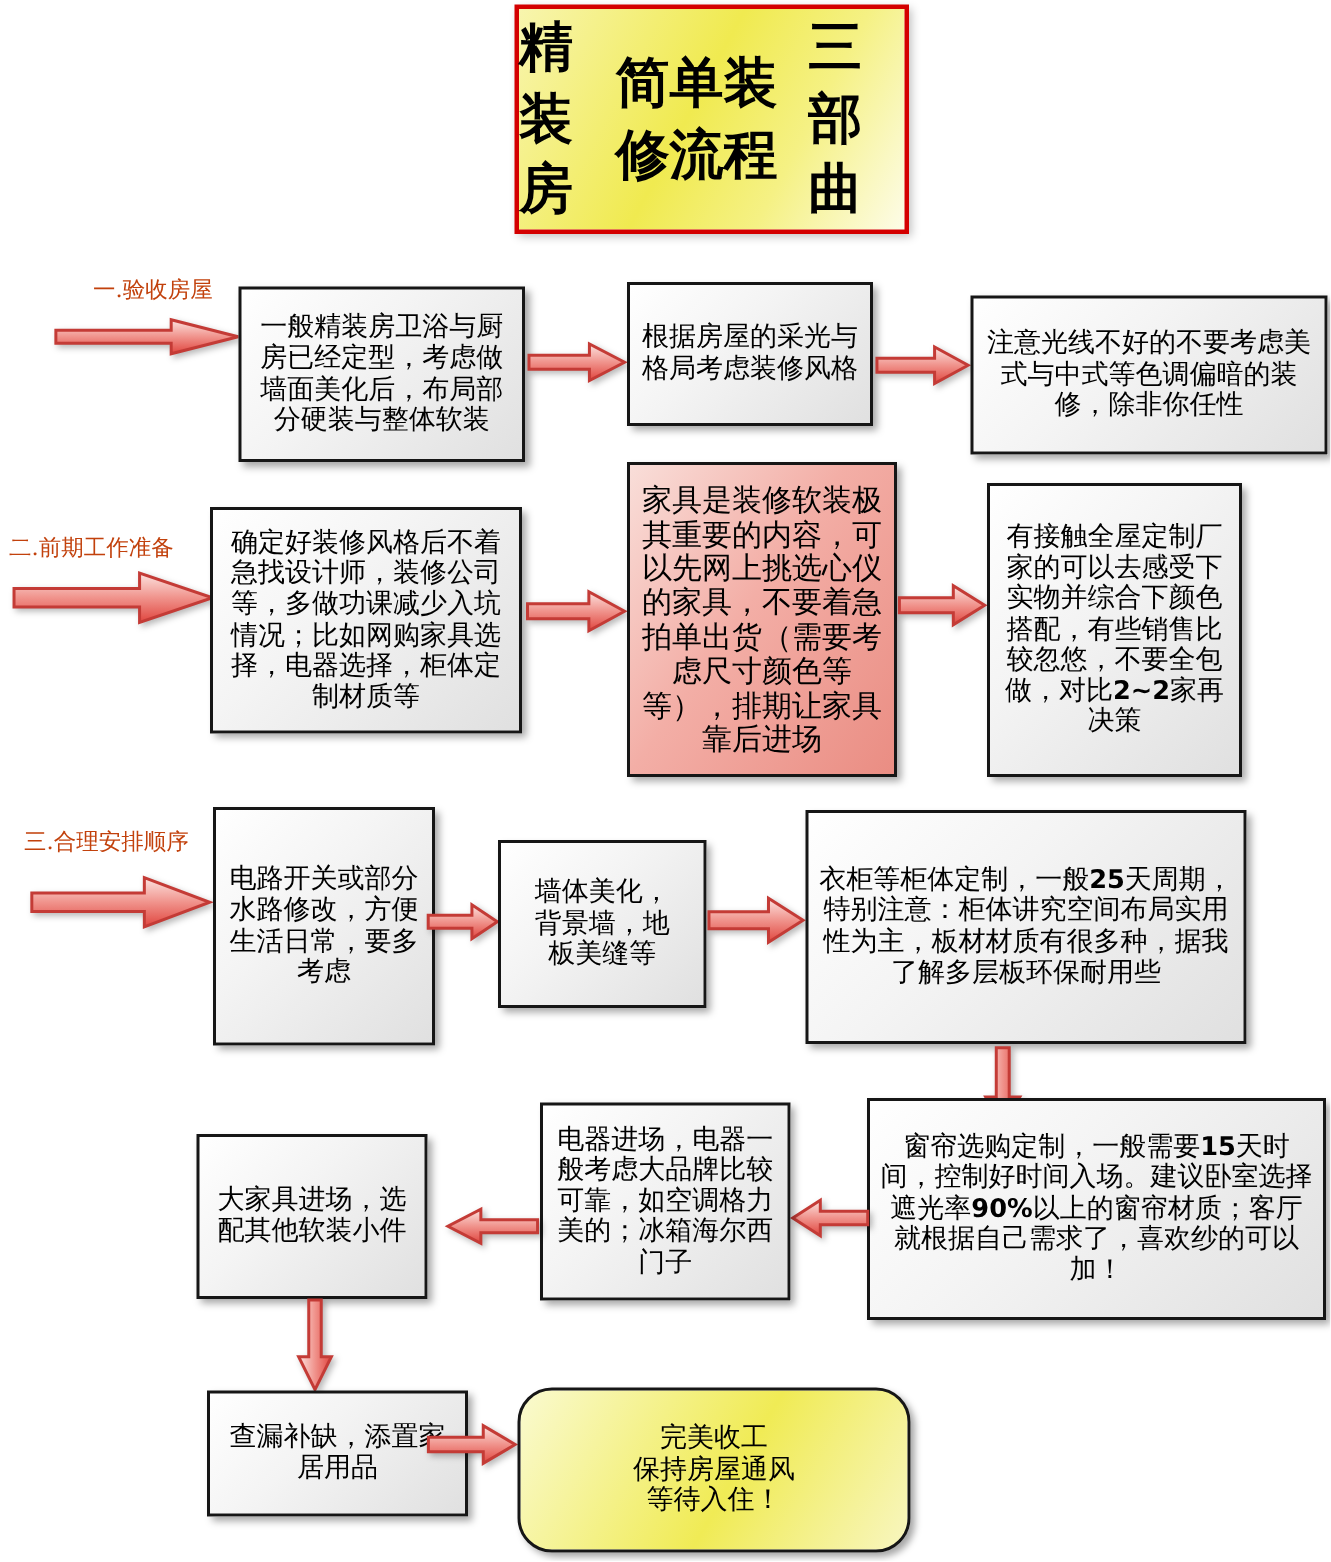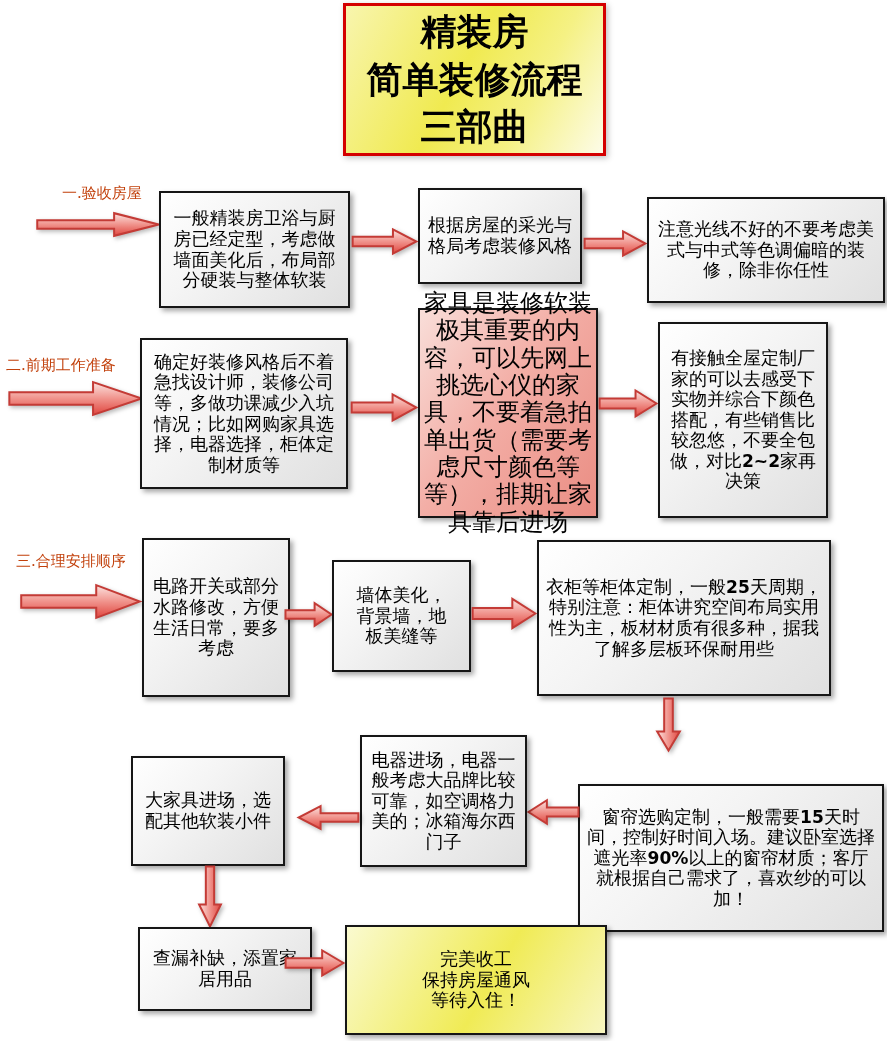--- a/index.html
+++ b/index.html
@@ -10,32 +10,33 @@
   .box{
     position:absolute;box-sizing:border-box;
     display:flex;align-items:center;justify-content:center;text-align:center;
     border:2px solid #161616;
     background:linear-gradient(135deg,#ffffff 0%,#f4f4f4 40%,#e0e0e0 100%);
     box-shadow:3px 3px 5px rgba(0,0,0,.35);
     font-size:18px;line-height:1.14;padding:2px 6px;
   }
   .box.pink{
     background:linear-gradient(125deg,#f9ded9 0%,#f3aea6 45%,#ea8d83 100%);
-    font-size:24px;padding:16px 4px;
+    font-size:20px;padding:16px 4px;
   }
   .box.yellow{
     background:linear-gradient(120deg,#fafad0 0%,#f0eb55 55%,#f8f6c0 100%);
+    border-radius:23px;
   }
   .box.narrow{padding:19px 14px;}
   .box.tight{padding:2px 4px;}
   .title-box{
     position:absolute;left:343px;top:3px;width:263px;height:153px;box-sizing:border-box;
     border:3px solid #d40000;
     background:linear-gradient(118deg,#f8f5ae 0%,#f0ea50 45%,#f5f184 70%,#fdfce8 100%);
-    display:flex;flex-direction:column;align-items:center;justify-content:center;
+    display:flex;align-items:center;justify-content:center;
     font-weight:bold;font-size:36px;line-height:1.33;
     box-shadow:2px 2px 6px rgba(0,0,0,.25);
   }
   .label{position:absolute;font-size:15px;white-space:nowrap;color:#c2410c;}
   .arrow{position:absolute;filter:drop-shadow(2px 2px 2px rgba(0,0,0,.28));overflow:visible;}
   .final-line{width:100%;}
   b{font-family:"DejaVu Sans","Liberation Sans",sans-serif;font-size:.95em;}
 </style>
 </head>
 <body>
@@ -121,21 +122,21 @@
       <polygon points="1,17 63,17 63,4 99,25 63,46 63,33 1,33" fill="url(#agV)" stroke="#c43b36" stroke-width="2" vector-effect="non-scaling-stroke"></polygon>
     </svg>
   <div class="box" style="left:537px;top:540px;width:294px;height:156px">
       <span>衣柜等柜体定制，一般<b>25</b>天周期，特别注意：柜体讲究空间布局实用性为主，板材材质有很多种，据我了解多层板环保耐用些</span>
     </div>
 
   <svg class="arrow" style="left:655px;top:698px;width:27px;height:53px" viewBox="0 0 50 100" preserveAspectRatio="none">
       <polygon points="17,1 17,63 4,63 25,99 46,63 33,63 33,1" fill="url(#agH)" stroke="#c43b36" stroke-width="2" vector-effect="non-scaling-stroke"></polygon>
     </svg>
 
-  <div class="box" style="left:578px;top:784px;width:306px;height:148px">
+  <div class="box" style="left:578px;top:732px;width:306px;height:148px">
       <span>窗帘选购定制，一般需要<b>15</b>天时间，控制好时间入场。建议卧室选择遮光率<b>90%</b>以上的窗帘材质；客厅就根据自己需求了，喜欢纱的可以加！</span>
     </div>
   <svg class="arrow" style="left:528px;top:798px;width:51px;height:28px" viewBox="0 0 100 50" preserveAspectRatio="none">
       <polygon points="99,17 37,17 37,4 1,25 37,46 37,33 99,33" fill="url(#agV)" stroke="#c43b36" stroke-width="2" vector-effect="non-scaling-stroke"></polygon>
     </svg>
   <div class="box tight" style="left:360px;top:735px;width:167px;height:132px">
       <span>电器进场，电器一般考虑大品牌比较可靠，如空调格力美的；冰箱海尔西门子</span>
     </div>
   <svg class="arrow" style="left:298px;top:804px;width:61px;height:27px" viewBox="0 0 100 50" preserveAspectRatio="none">
       <polygon points="99,17 37,17 37,4 1,25 37,46 37,33 99,33" fill="url(#agV)" stroke="#c43b36" stroke-width="2" vector-effect="non-scaling-stroke"></polygon>

